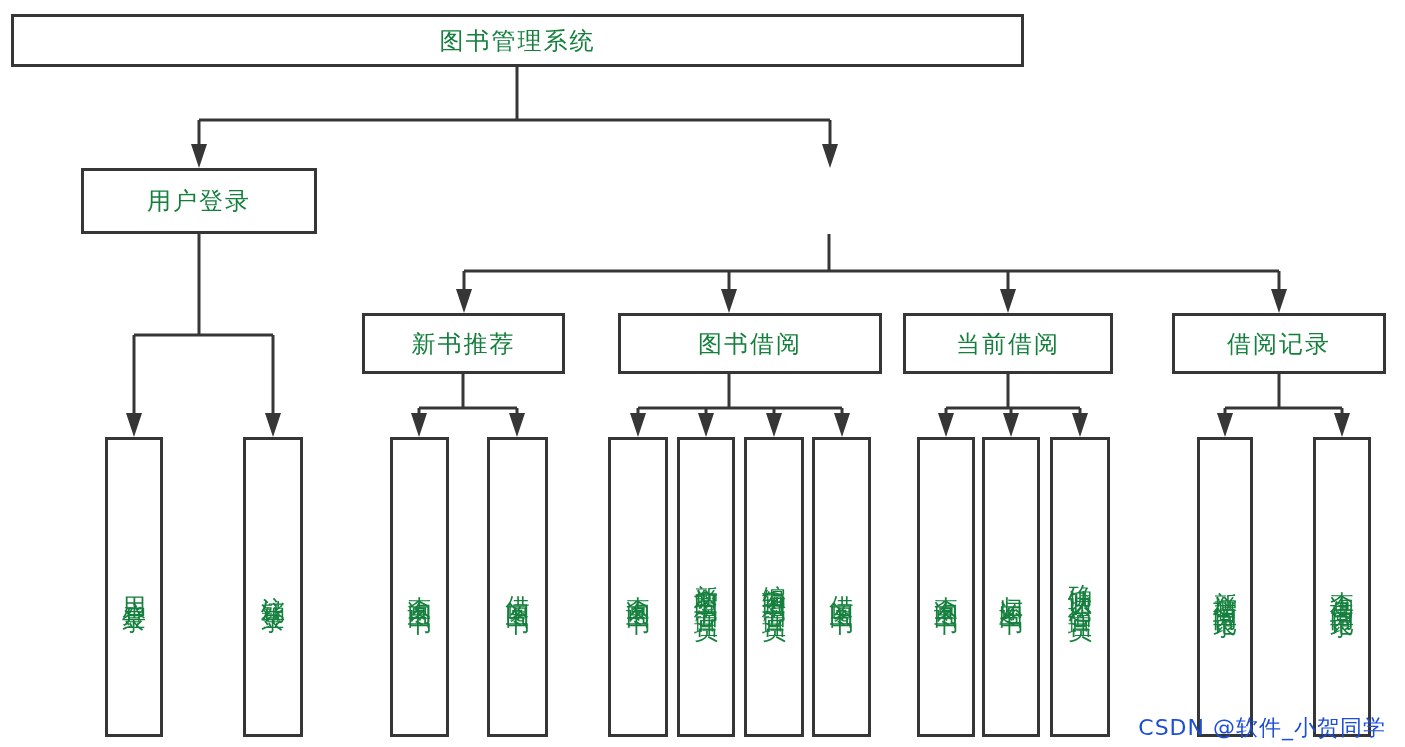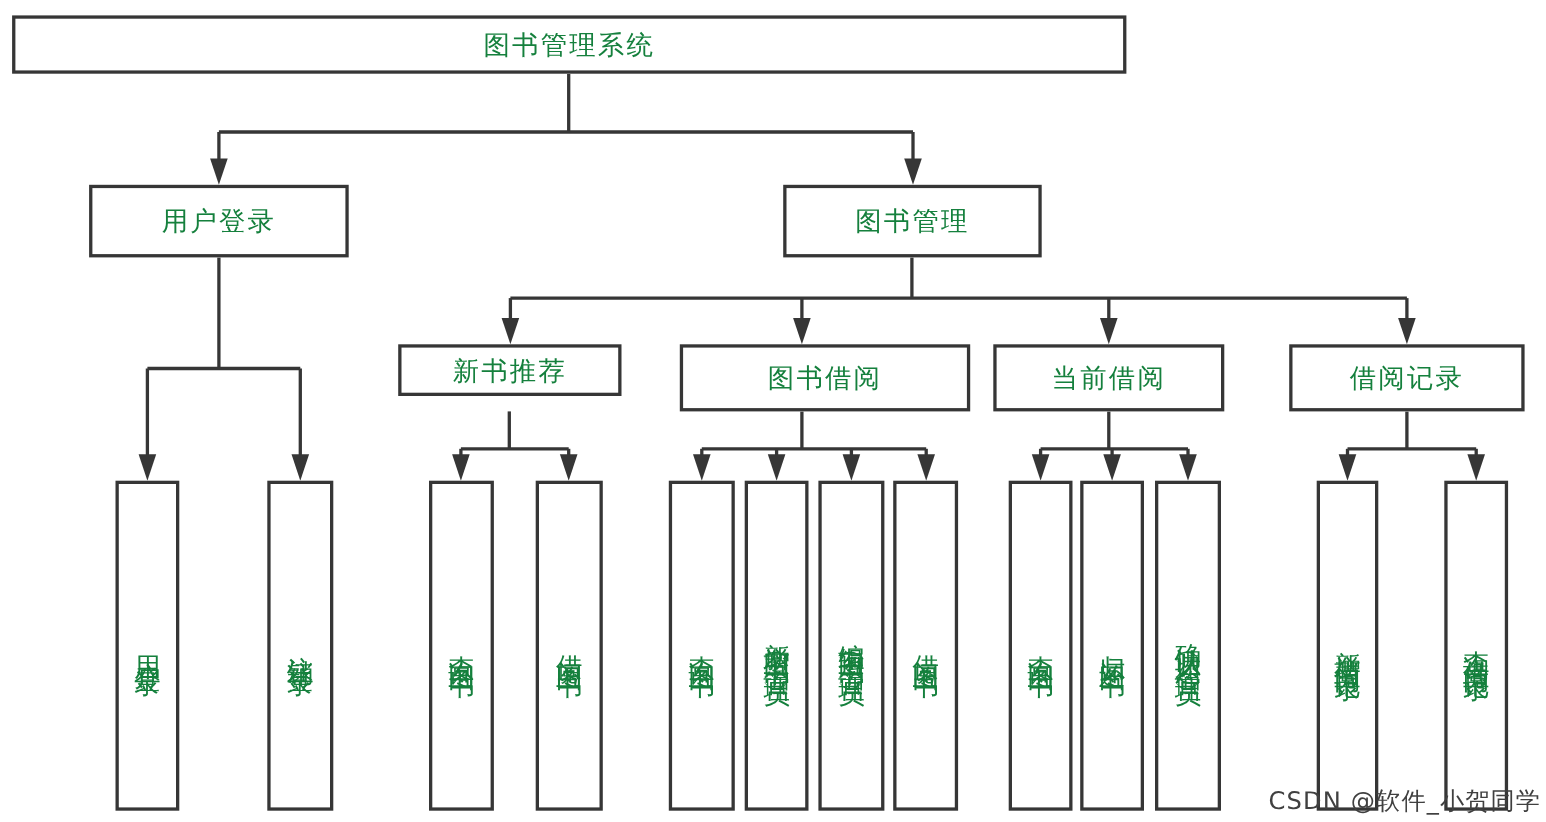--- a/index.html
+++ b/index.html
@@ -42,24 +42,24 @@
   }
   .vnode .vtext {
     writing-mode: vertical-rl;
     text-orientation: mixed;
     letter-spacing: 5px;
     line-height: 1;
     white-space: nowrap;
   }
   .watermark {
     position: absolute;
-    right: 4px;
+    right: 19px;
     bottom: 4px;
     font-size: 22px;
-    color: #404040;
+    color: #1d4ed8;
     letter-spacing: 1px;
     white-space: nowrap;
     z-index: 5;
   }
   line { stroke: #363636; stroke-width: 3; }
   polygon { fill: #363636; }
 </style>
 </head>
 <body>
 
@@ -123,23 +123,22 @@
     <line x1="1225" y1="408" x2="1342" y2="408"></line>
     <line x1="1225" y1="408" x2="1225" y2="429"></line>
     <polygon points="1217,413 1233,413 1225,437"></polygon>
     <line x1="1342" y1="408" x2="1342" y2="429"></line>
     <polygon points="1334,413 1350,413 1342,437"></polygon>
   </svg>
 
   <div class="node hnode" style="left:11px; top:14px; width:1013px; height:53px;">图书管理系统</div>
 
   <div class="node hnode" style="left:81px; top:168px; width:236px; height:66px;">用户登录</div>
-  <div class="node hnode" style="left:712px; top:168px; width:235px; height:66px;">图书管理</div>
 
-  <div class="node hnode" style="left:362px; top:313px; width:203px; height:47px;">新书推荐</div>
+  <div class="node hnode" style="left:362px; top:313px; width:203px; height:61px;">新书推荐</div>
   <div class="node hnode" style="left:618px; top:313px; width:264px; height:61px;">图书借阅</div>
   <div class="node hnode" style="left:903px; top:313px; width:210px; height:61px;">当前借阅</div>
   <div class="node hnode" style="left:1172px; top:313px; width:214px; height:61px;">借阅记录</div>
 
   <div class="node vnode" style="left:105px; top:437px; width:58px; height:300px;">
     <span class="vtext">用户登录</span>
   </div>
   <div class="node vnode" style="left:243px; top:437px; width:60px; height:300px;">
     <span class="vtext">注销登录</span>
   </div>

